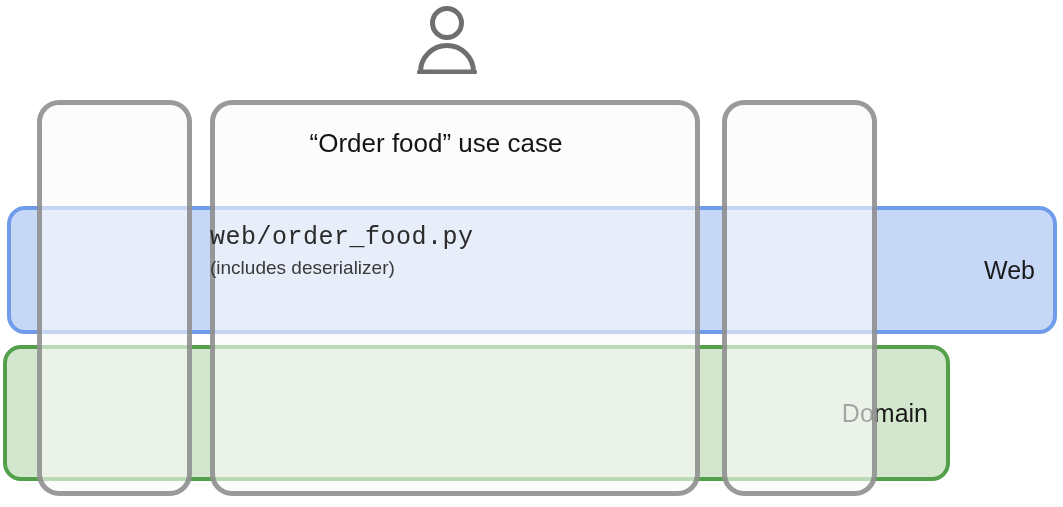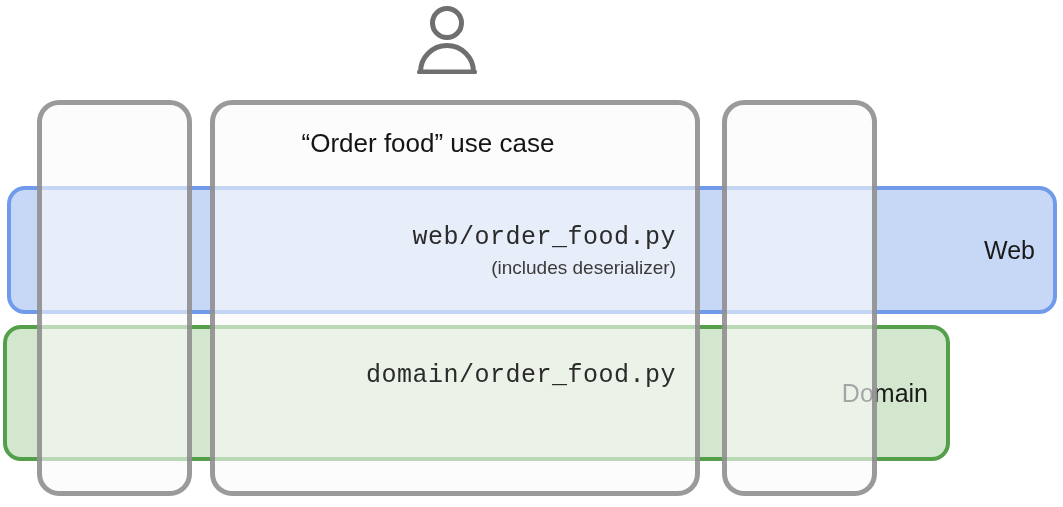--- a/index.html
+++ b/index.html
@@ -30,20 +30,21 @@
     height: 72px;
   }
   .actor svg { display: block; }
 
   
   .band {
     position: absolute;
     box-sizing: border-box;
     border-style: solid;
     border-radius: 18px;
+    margin-top: 20px;
   }
   .band.web {
     left: 7px;
     top: 186px;
     width: 1050px;
     height: 128px;
     background: #c7d7f6;
     border-width: 4px;
     border-color: #6f9bea;
   }
@@ -78,35 +79,35 @@
     border-radius: 22px;
     background: rgba(250,250,250,0.62);
   }
   .slice.s1 { left: 37px;  width: 155px; }
   .slice.s2 { left: 210px; width: 490px; }
   .slice.s3 { left: 722px; width: 155px; }
 
   
   .use-case-title {
     position: absolute;
-    left: 196px;
+    left: 204px;
     top: 128px;
     width: 412px;
     text-align: center;
     font-size: 26px;
     color: #141414;
     white-space: nowrap;
     padding-left: 26px;
   }
 
   .cell-text {
     position: absolute;
     width: 466px;
     left: 210px;
-    text-align: right;
+    text-align: left;
   }
   .cell-text .path {
     font-family: "Liberation Mono", "DejaVu Sans Mono", monospace;
     font-size: 25px;
     color: #2b2b2b;
     letter-spacing: 0.5px;
     line-height: 1.15;
     white-space: nowrap;
   }
   .cell-text .note {
@@ -145,16 +146,15 @@
   <div class="slice s3"></div>
 
   <div class="use-case-title">“Order food” use case</div>
 
   <div class="cell-text web-cell">
     <div class="path">web/order_food.py</div>
     <div class="note">(includes deserializer)</div>
   </div>
 
   <div class="cell-text domain-cell">
-    <div class="path">domain/order_food.py</div>
   </div>
 
 </div>
 
 </body></html>

